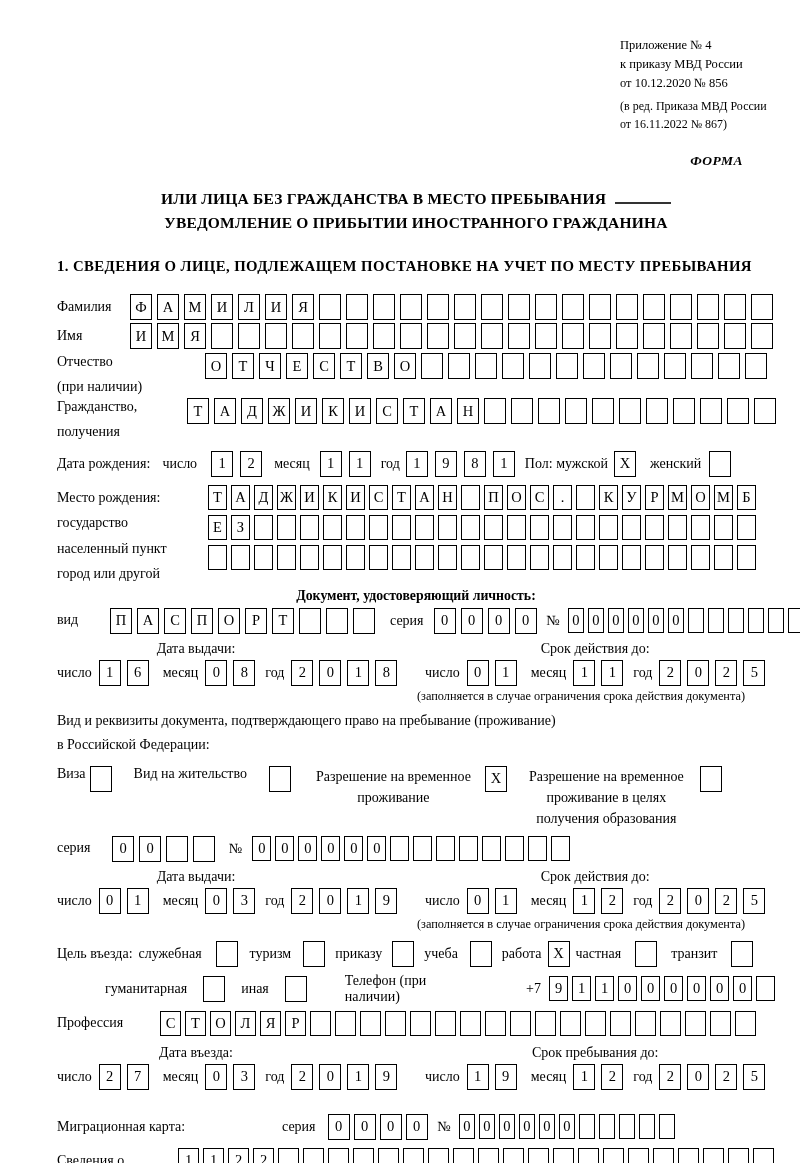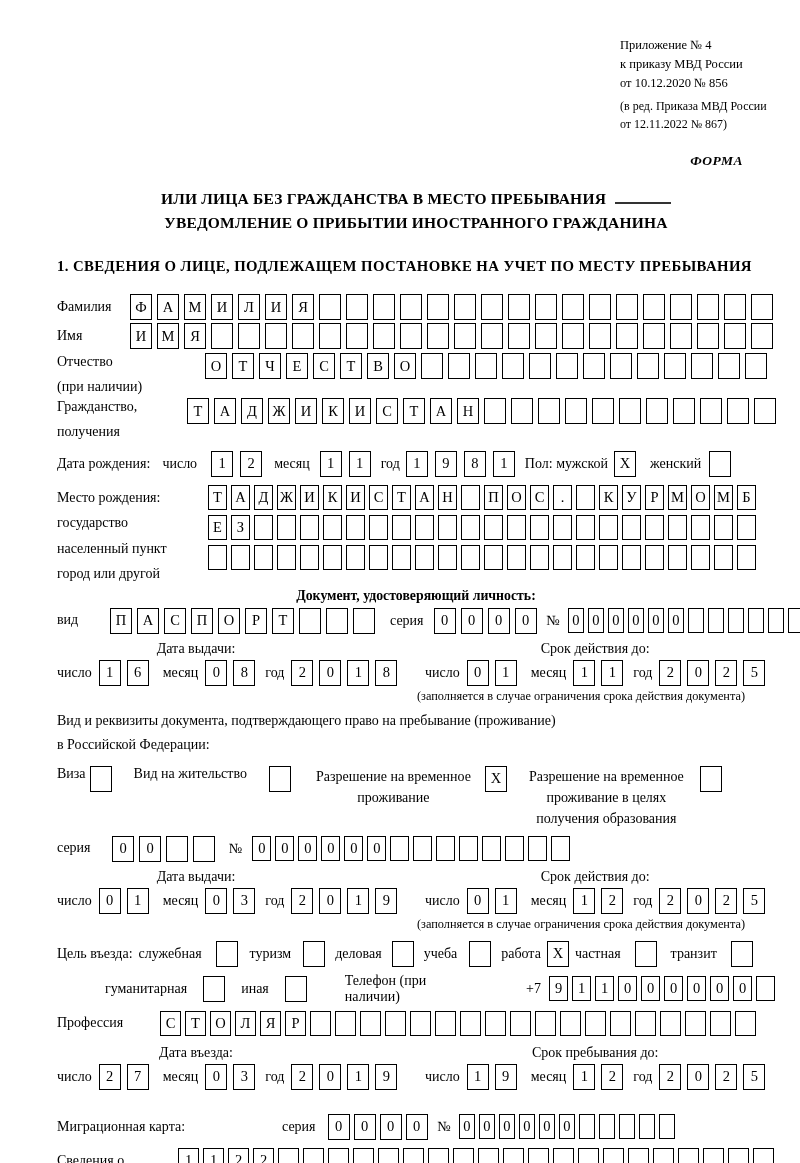--- a/index.html
+++ b/index.html
@@ -53,21 +53,21 @@
 
 <div class="page">
 
   <div class="appendix">
     <div>Приложение № 4</div>
     <div>к приказу МВД России</div>
     <div>от 10.12.2020 № 856</div>
   </div>
   <div class="edition">
     <div>(в ред. Приказа МВД России</div>
-    <div>от 12.11.2022 № 867)</div>
+    <div>от 16.11.2022 № 867)</div>
   </div>
   <div class="form-label">ФОРМА</div>
 
   <div class="title">
     <div><span>ИЛИ ЛИЦА БЕЗ ГРАЖДАНСТВА В МЕСТО ПРЕБЫВАНИЯ</span><span class="blankline"></span></div>
     <div>УВЕДОМЛЕНИЕ О ПРИБЫТИИ ИНОСТРАННОГО ГРАЖДАНИНА</div>
   </div>
 
   <div class="sec">1. СВЕДЕНИЯ О ЛИЦЕ, ПОДЛЕЖАЩЕМ ПОСТАНОВКЕ НА УЧЕТ ПО МЕСТУ ПРЕБЫВАНИЯ</div>
 
@@ -491,21 +491,21 @@
     </div>
   </div>
   <div class="note">(заполняется в случае ограничения срока действия документа)</div>
 
   <div class="frow" style="margin-top:9px; align-items:center">
     <span>Цель въезда:</span>
     <span style="margin-left:6px">служебная</span>
     <span class="checkbox" style="margin-left:14px"></span>
     <span style="margin-left:12px">туризм</span>
     <span class="checkbox" style="margin-left:12px"></span>
-    <span style="margin-left:10px">деловая</span>
+    <span style="margin-left:10px">приказу</span>
     <span class="checkbox" style="margin-left:10px"></span>
     <span style="margin-left:10px">учеба</span>
     <span class="checkbox" style="margin-left:12px"></span>
     <span style="margin-left:10px">работа</span>
     <span class="checkbox" style="margin-left:6px">X</span>
     <span style="margin-left:6px">частная</span>
     <span class="checkbox" style="margin-left:14px"></span>
     <span style="margin-left:14px">транзит</span>
     <span class="checkbox" style="margin-left:14px"></span>
   </div>

